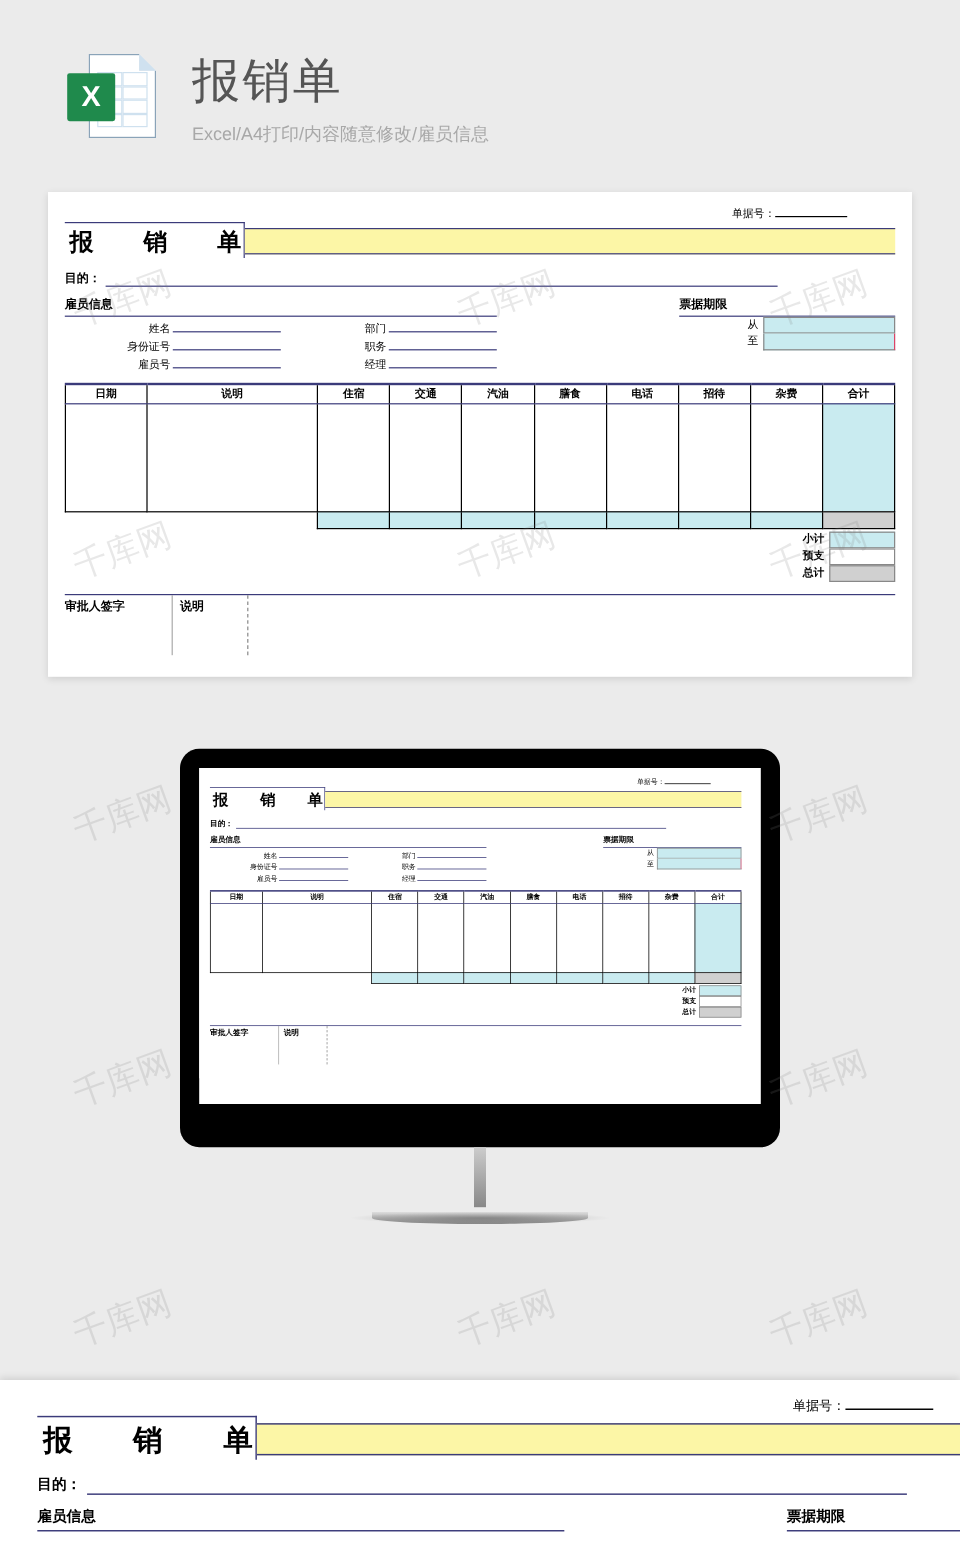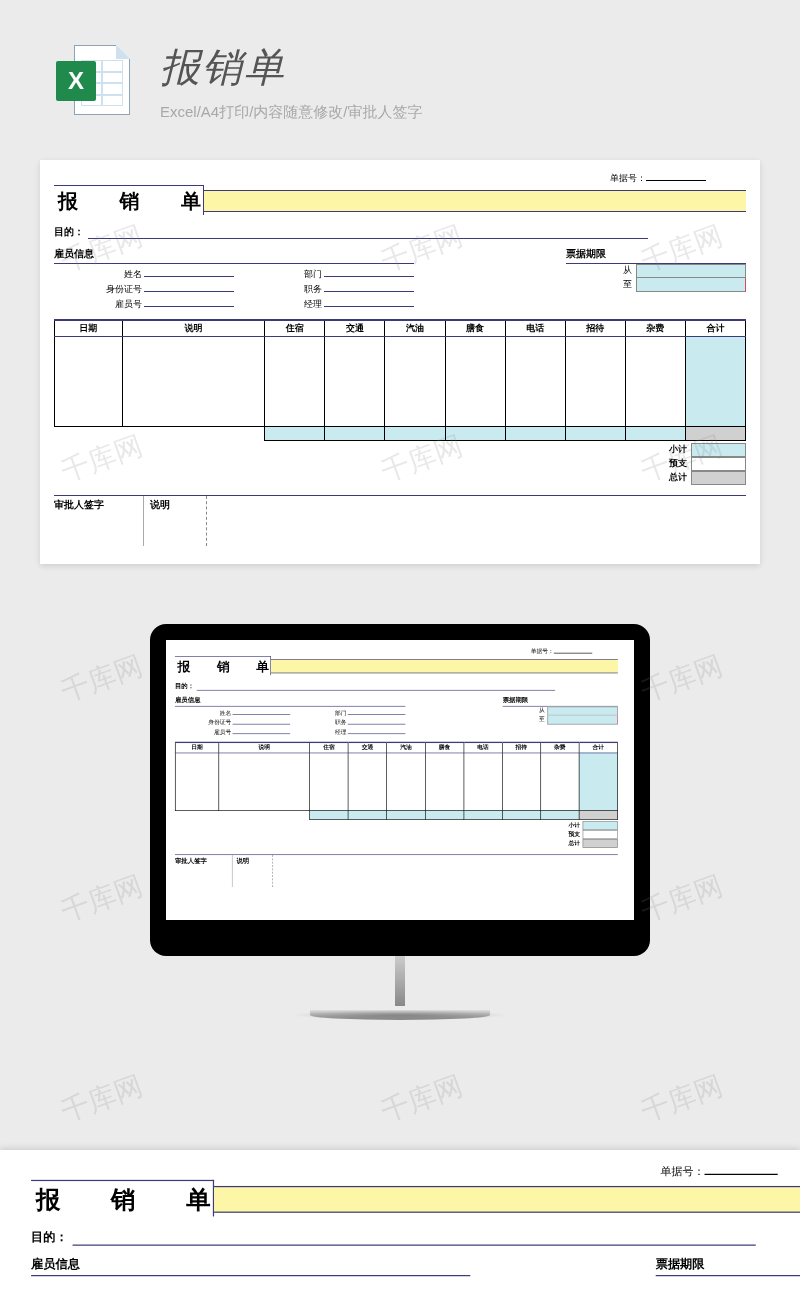--- a/index.html
+++ b/index.html
@@ -33,21 +33,21 @@
     display: grid; grid-template-columns: 1fr 1fr; grid-template-rows: repeat(4,1fr);
   }
   .excel-icon .grid div { border: 1px solid #cfe1ef; }
   .excel-icon .x {
     position: absolute; width: 40px; height: 40px; left: -4px; top: 20px;
     background: #1f8a4c; color: #fff; font-weight: bold; font-size: 24px;
     display: flex; align-items: center; justify-content: center;
     border-radius: 2px;
   }
   .title-block h1 {
-    font-size: 40px; font-weight: 400; color: #555; letter-spacing: 2px; font-style: italic;
+    font-size: 40px; font-weight: 400; color: #555; letter-spacing: 2px;
   }
   .title-block p {
     font-size: 15px; color: #a8a8a8; margin-top: 8px;
   }
   
   .preview {
     background: #fff;
     margin: 18px auto 0 auto;
     width: 720px;
     box-shadow: 0 2px 6px rgba(0,0,0,0.12);
@@ -149,21 +149,21 @@
           <div></div>
           <div></div>
           <div></div>
           <div></div>
         </div>
       </div>
     <div class="x">X</div>
   </div>
   <div class="title-block">
     <h1>报销单</h1>
-    <p>Excel/A4打印/内容随意修改/审批人签字</p>
+    <p>Excel/A4打印/内容随意修改/雇员信息</p>
   </div>
 </div>
 
 <div class="preview">
   <div class="doc-no"><span>单据号：</span><span class="uline"></span></div>
   <div class="title-row">
     <div class="big">报 销 单</div>
     <div class="yellow"></div>
   </div>
   <div class="purpose"><span>目的：</span><span class="uline"></span></div>

